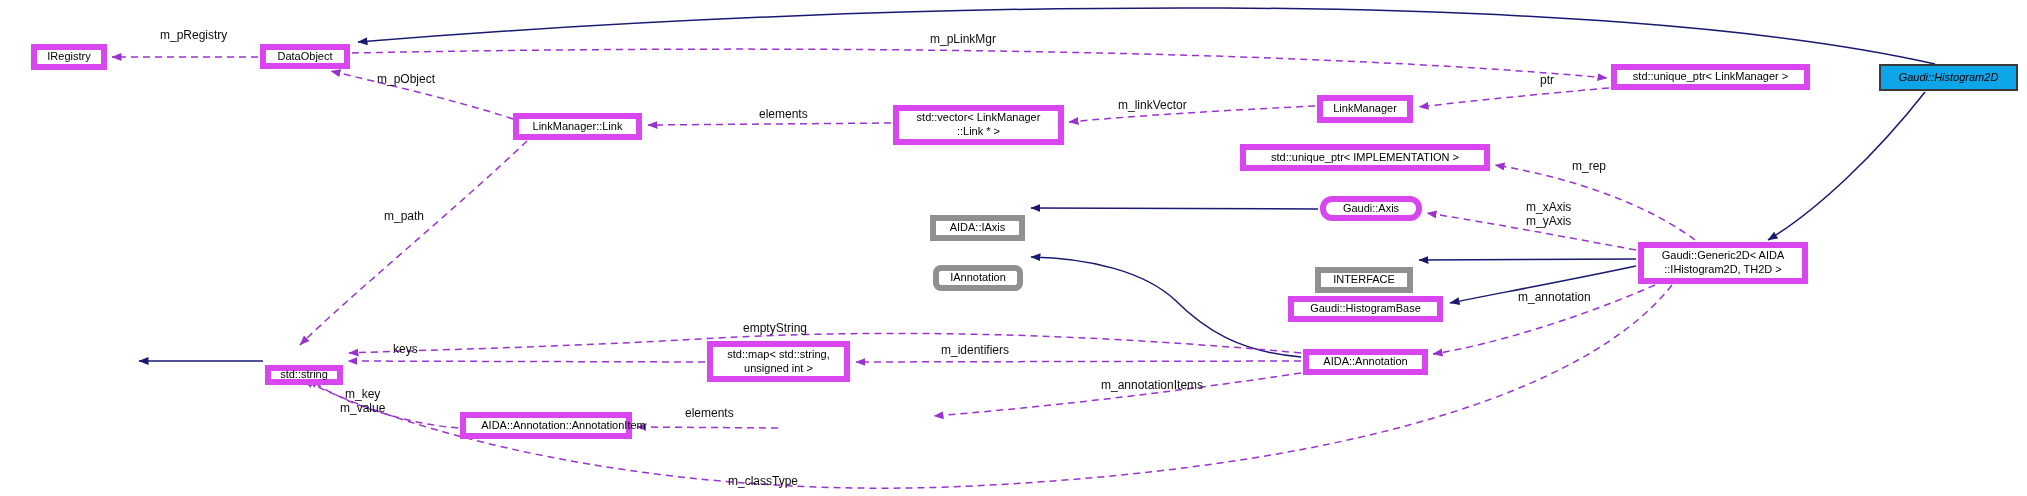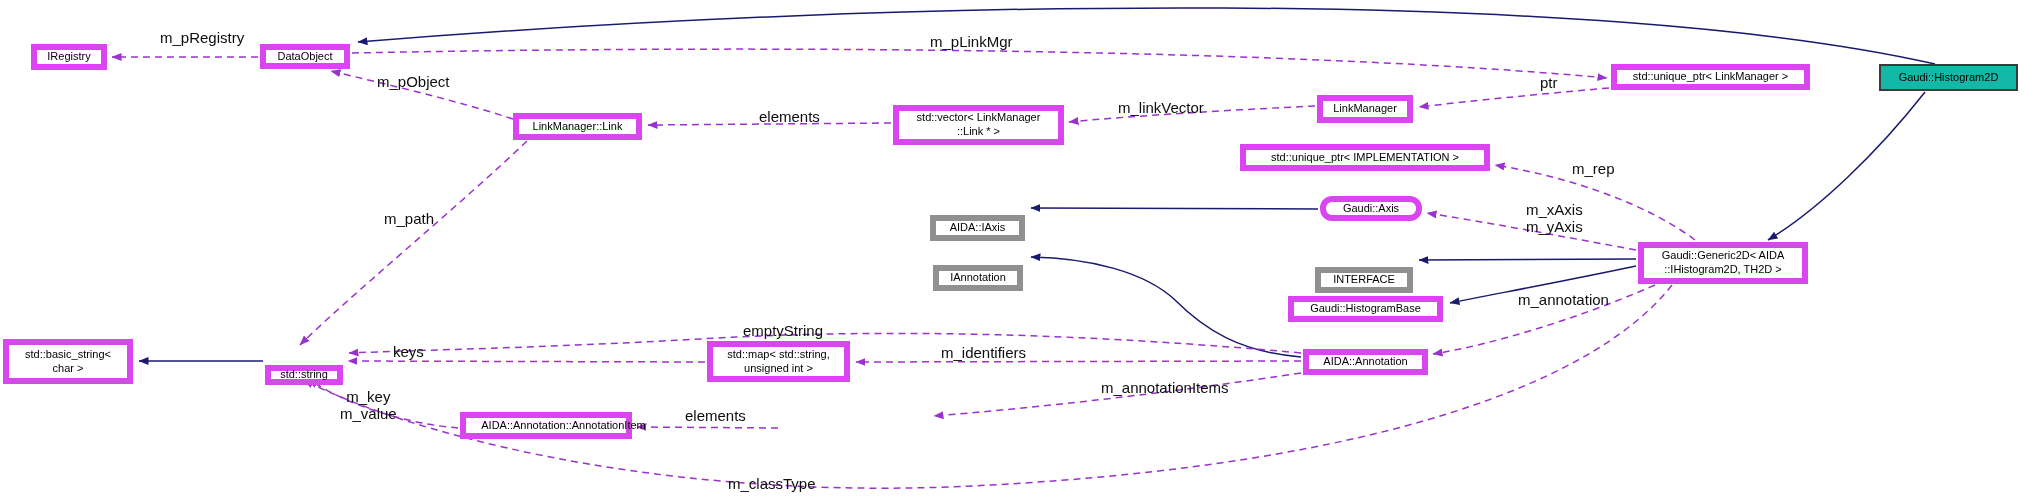--- a/index.html
+++ b/index.html
@@ -9,39 +9,39 @@
   }
   svg.edges { position:absolute; left:0; top:0; width:2027px; height:496px; }
   .node {
     position:absolute; box-sizing:border-box;
     display:flex; align-items:center; justify-content:center;
     background:#ffffff; border:6px solid #d946ef;
     font-size:11px; line-height:1.25; text-align:center; color:#000;
     white-space:pre-line; cursor:pointer;
   }
   .node.ext { border-color:#909090;margin-top:20px; }
-  .node.current { background:#14b8a6; border:2px solid #3a3a3a; }
+  .node.current { background:#0ea5e9; border:2px solid #3a3a3a;font-style:italic; }
   .elabel {
-    position:absolute; font-size:15px; line-height:1.15; color:#0d0d0d;
+    position:absolute; font-size:12px; line-height:1.15; color:#0d0d0d;
     white-space:pre-line;
   }
   .elabel.center { text-align:center; }
 
   
   #n-iregistry     { left:31px;   top:44px;  width:76px;  height:26px; }
   #n-dataobject    { left:260px;  top:44px;  width:90px;  height:25px; }
   #n-lmlink        { left:513px;  top:113px; width:129px; height:27px; }
   #n-vec-lmlink    { left:893px;  top:105px; width:171px; height:40px; }
   #n-linkmanager   { left:1317px; top:95px;  width:96px;  height:28px; }
   #n-uptr-lm       { left:1611px; top:64px;  width:199px; height:26px; }
   #n-histogram2d   { left:1879px; top:64px;  width:139px; height:27px; }
   #n-uptr-impl     { left:1240px; top:144px; width:250px; height:27px; }
   #n-iaxis         { left:930px;  top:195px; width:95px;  height:26px; }
   #n-gaudiaxis     { left:1320px; top:196px; width:102px; height:25px;border-radius:12px; }
-  #n-iannotation   { left:933px;  top:245px; width:90px;  height:26px; }
+  #n-iannotation   { left:933px;  top:245px; width:90px;  height:26px;border-radius:8px; }
   #n-interface     { left:1315px; top:247px; width:98px;  height:26px; }
   #n-histogrambase { left:1288px; top:296px; width:155px; height:26px; }
   #n-generic2d     { left:1638px; top:242px; width:170px; height:42px; }
   #n-basicstring   { left:3px;    top:339px; width:130px; height:45px; }
   #n-stdstring     { left:265px;  top:365px; width:78px;  height:20px; }
   #n-stdmap        { left:707px;  top:341px; width:143px; height:41px; }
   #n-annotation    { left:1303px; top:349px; width:125px; height:26px; }
   #n-annotationitem{ left:460px;  top:412px; width:172px; height:27px;padding-left:35px; }
   #n-vec-item      { left:780px;  top:410px; width:148px; height:40px; }
 
@@ -119,22 +119,20 @@
   <div class="node" id="n-uptr-lm">std::unique_ptr&lt; LinkManager &gt;</div>
   <div class="node current" id="n-histogram2d">Gaudi::Histogram2D</div>
   <div class="node" id="n-uptr-impl">std::unique_ptr&lt; IMPLEMENTATION &gt;</div>
   <div class="node ext" id="n-iaxis">AIDA::IAxis</div>
   <div class="node" id="n-gaudiaxis">Gaudi::Axis</div>
   <div class="node ext" id="n-iannotation">IAnnotation</div>
   <div class="node ext" id="n-interface">INTERFACE</div>
   <div class="node" id="n-histogrambase">Gaudi::HistogramBase</div>
   <div class="node" id="n-generic2d">Gaudi::Generic2D&lt; AIDA
 ::IHistogram2D, TH2D &gt;</div>
-  <div class="node" id="n-basicstring">std::basic_string&lt;
-char &gt;</div>
   <div class="node" id="n-stdstring">std::string</div>
   <div class="node" id="n-stdmap">std::map&lt; std::string,
 unsigned int &gt;</div>
   <div class="node" id="n-annotation">AIDA::Annotation</div>
   <div class="node" id="n-annotationitem">AIDA::Annotation::AnnotationItem</div>
 
   <div class="elabel" id="l-m_pRegistry">m_pRegistry</div>
   <div class="elabel" id="l-m_pLinkMgr">m_pLinkMgr</div>
   <div class="elabel" id="l-m_pObject">m_pObject</div>
   <div class="elabel" id="l-ptr">ptr</div>

